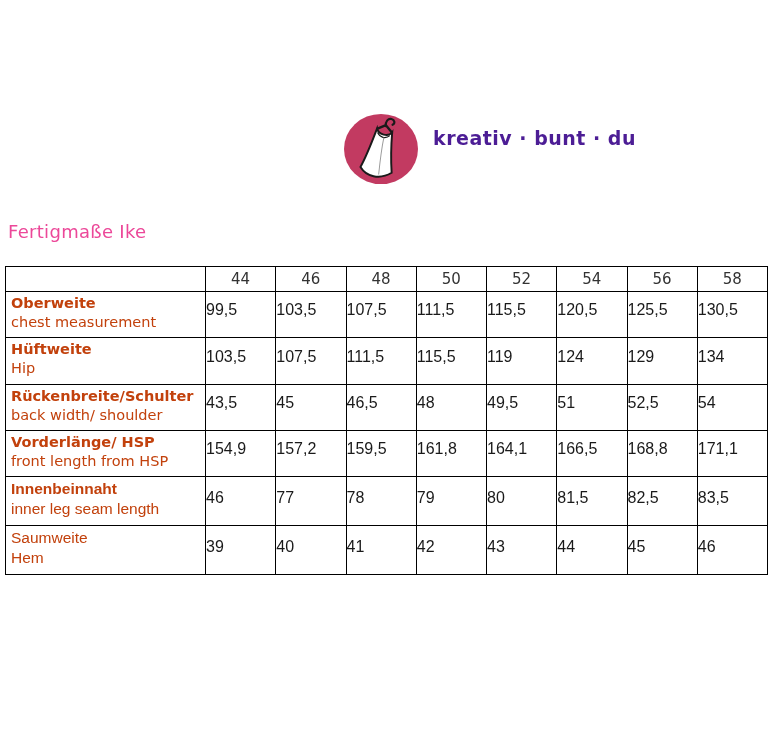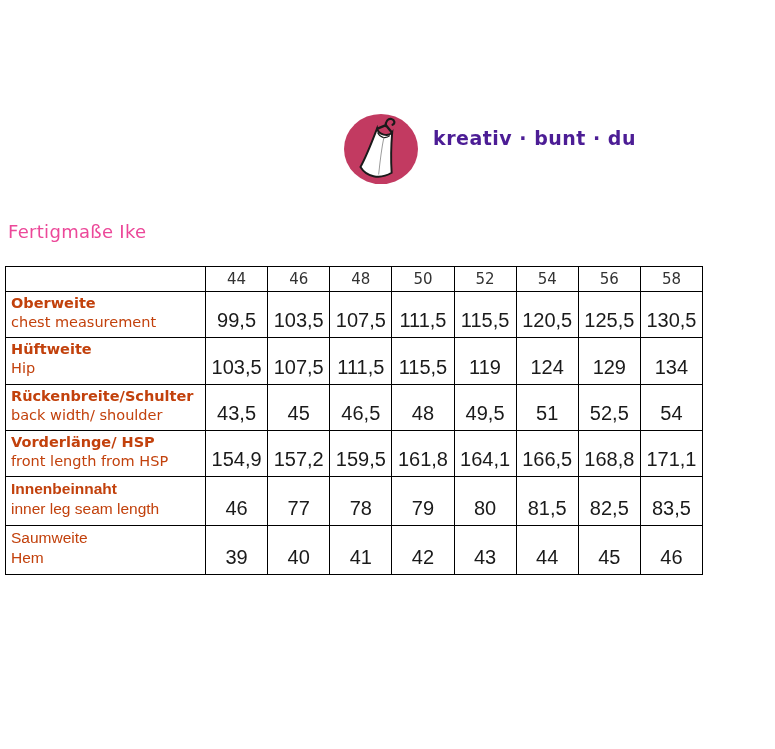--- a/index.html
+++ b/index.html
@@ -37,21 +37,21 @@
   .page-title {
     position: absolute; top: 221px; left: 8px;
     font-family: "DejaVu Sans", sans-serif;
     font-size: 18px; font-weight: 400;
     color: #ec4899; letter-spacing: 0.3px;
   }
 
   
   table.size-table {
     position: absolute; top: 266px; left: 5px;
-    width: 698px;
+    width: 763px;
     border-collapse: collapse;
     table-layout: fixed;
   }
   .size-table col.c-label { width: 200px; }
   .size-table th, .size-table td {
     border: 1px solid #000000;
   }
   .size-table thead th {
     height: 25px;
     font-family: "DejaVu Sans", sans-serif;
@@ -65,25 +65,25 @@
     vertical-align: middle;
     font-size: 15px; line-height: 1.32;
     color: #c2410c;
   }
   .label-cell .de, .label-cell .en { display: block; white-space: nowrap; }
   tr.geo .label-cell { font-family: "DejaVu Sans", sans-serif; font-size: 14.5px; }
   tr.ari .label-cell { font-family: "Liberation Sans", sans-serif; font-size: 15.5px; }
   .label-cell .de { font-weight: bold; }
   tr.reg-de .label-cell .de { font-weight: normal; }
   .value-cell {
-    text-align: center;
+    text-align: left;
     vertical-align: bottom;
-    padding-bottom: 5px;
+    padding-bottom: 18px;
     font-family: "Liberation Sans", sans-serif;
-    font-size: 20px; color: #1a1a1a;
+    font-size: 16px; color: #1a1a1a;
   }
 </style>
 </head>
 <body>
 
 <div class="logo-wrap">
   <svg class="logo-badge" viewBox="0 0 80 76" aria-hidden="true">
     <ellipse cx="40" cy="38" rx="38" ry="36" fill="#c23a61"></ellipse>
     <g transform="rotate(14 40 38)">
 

